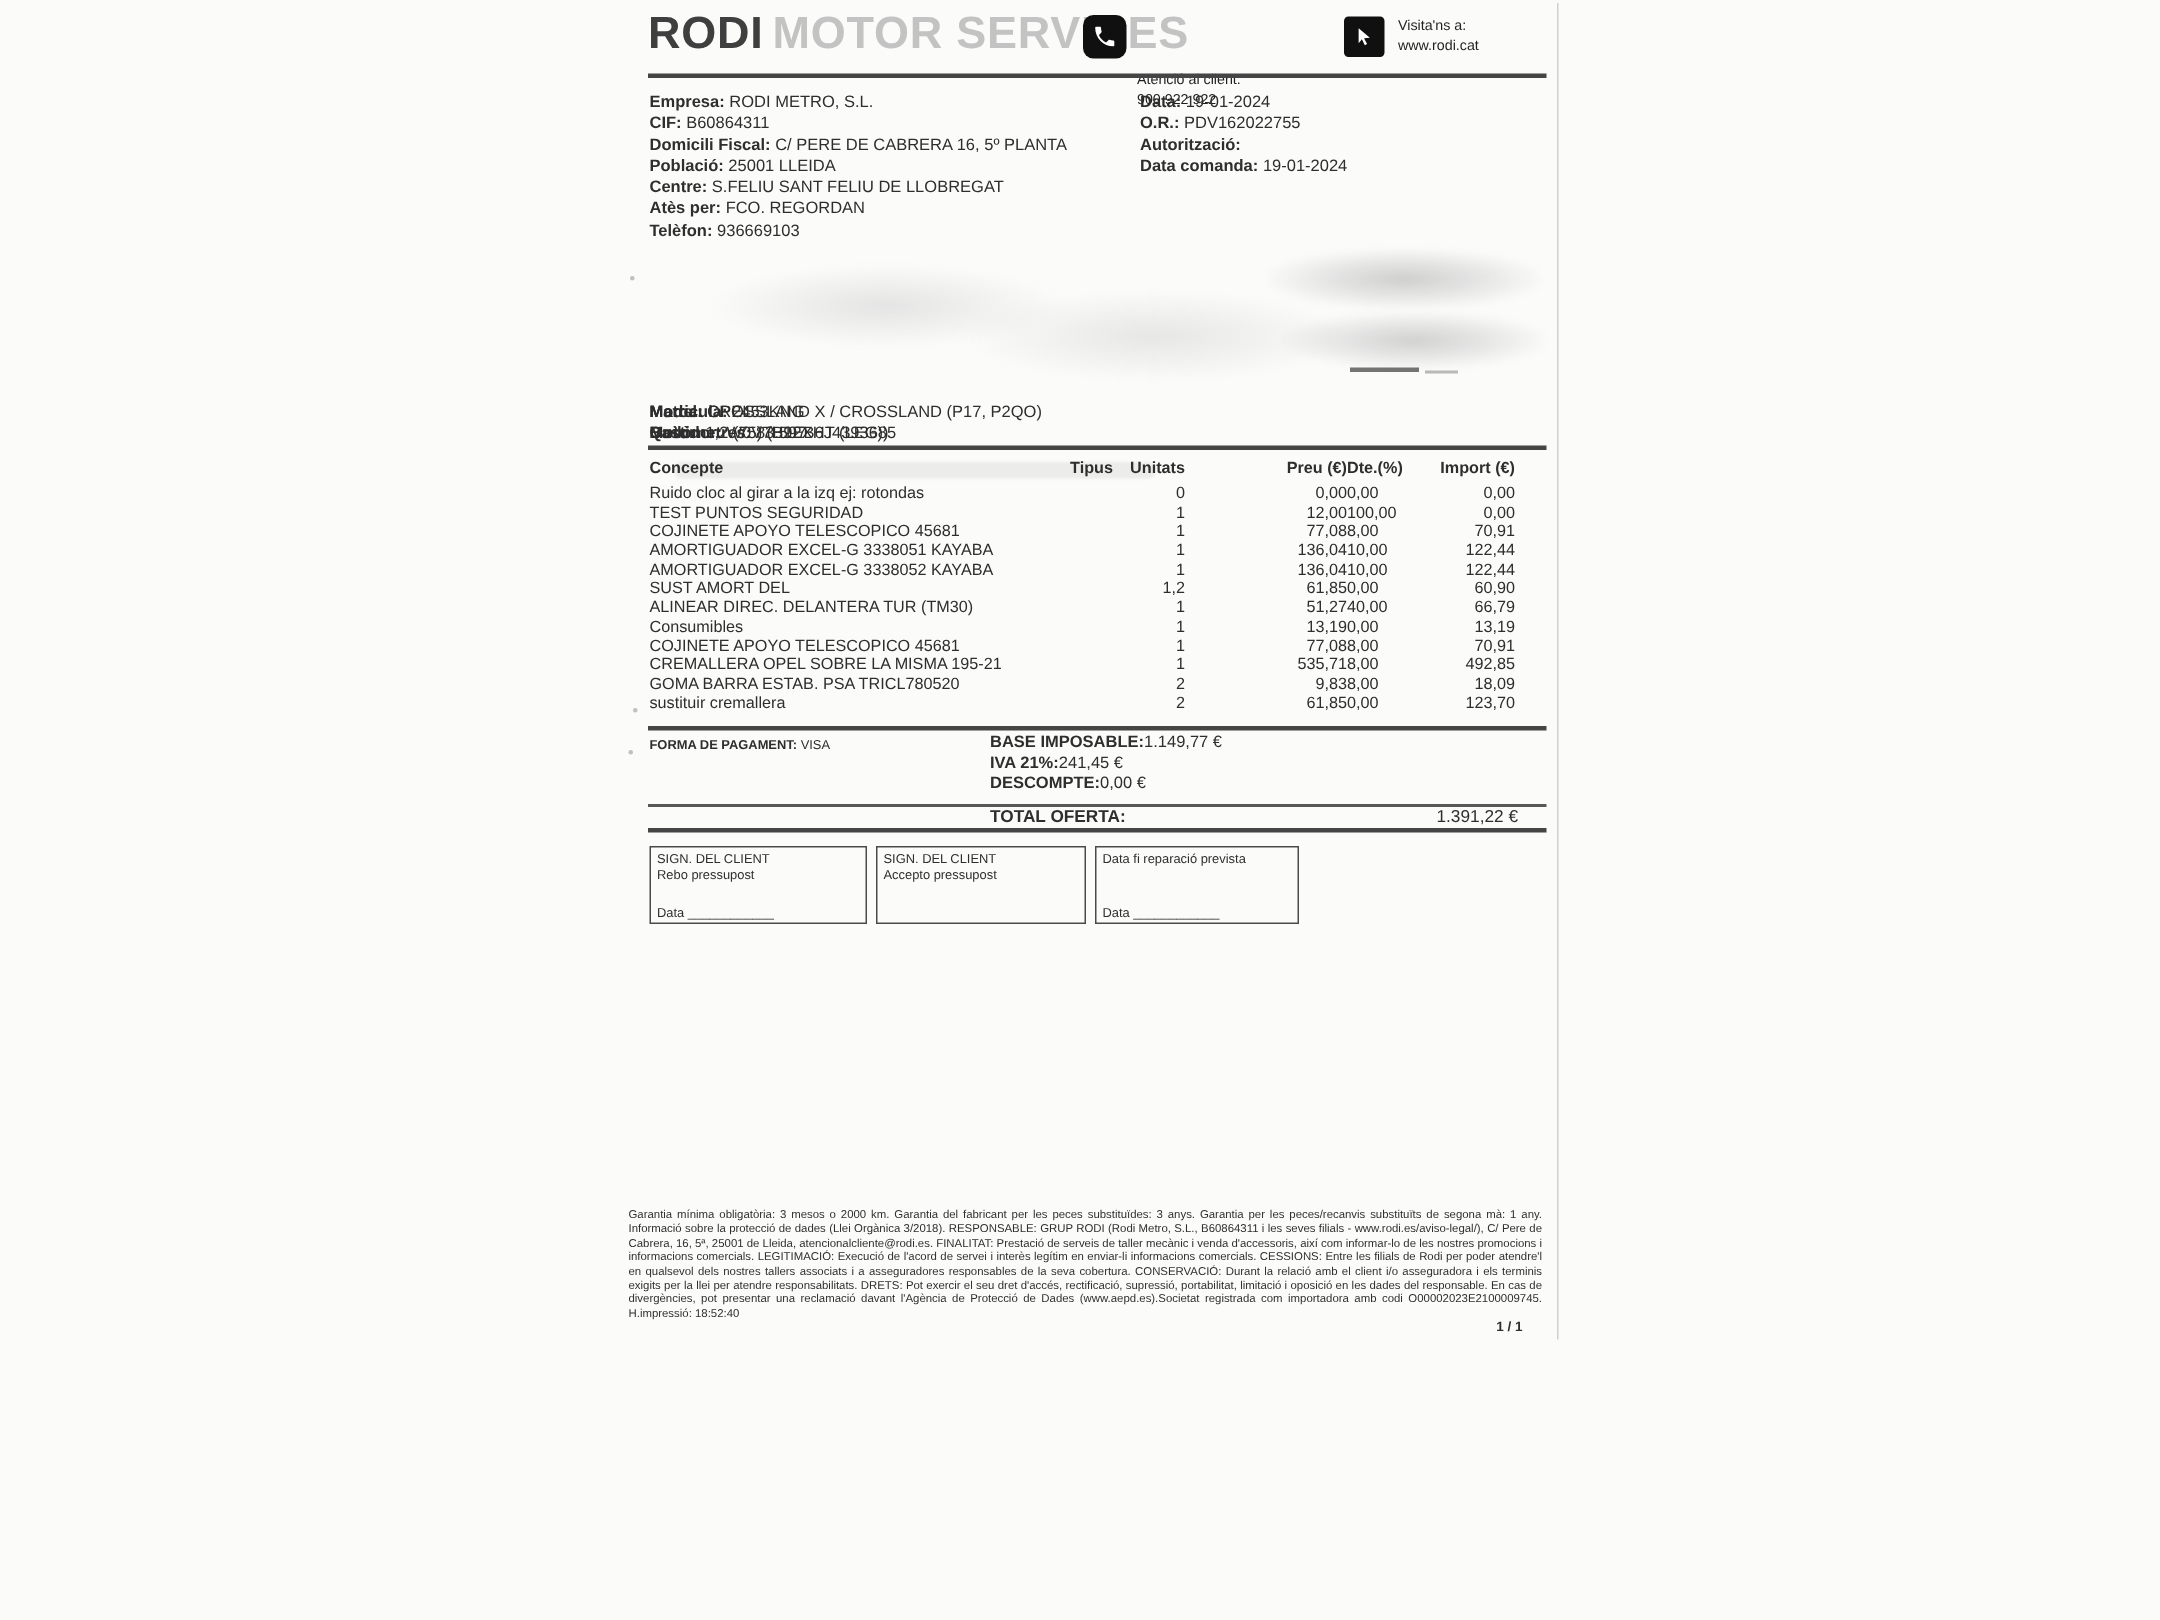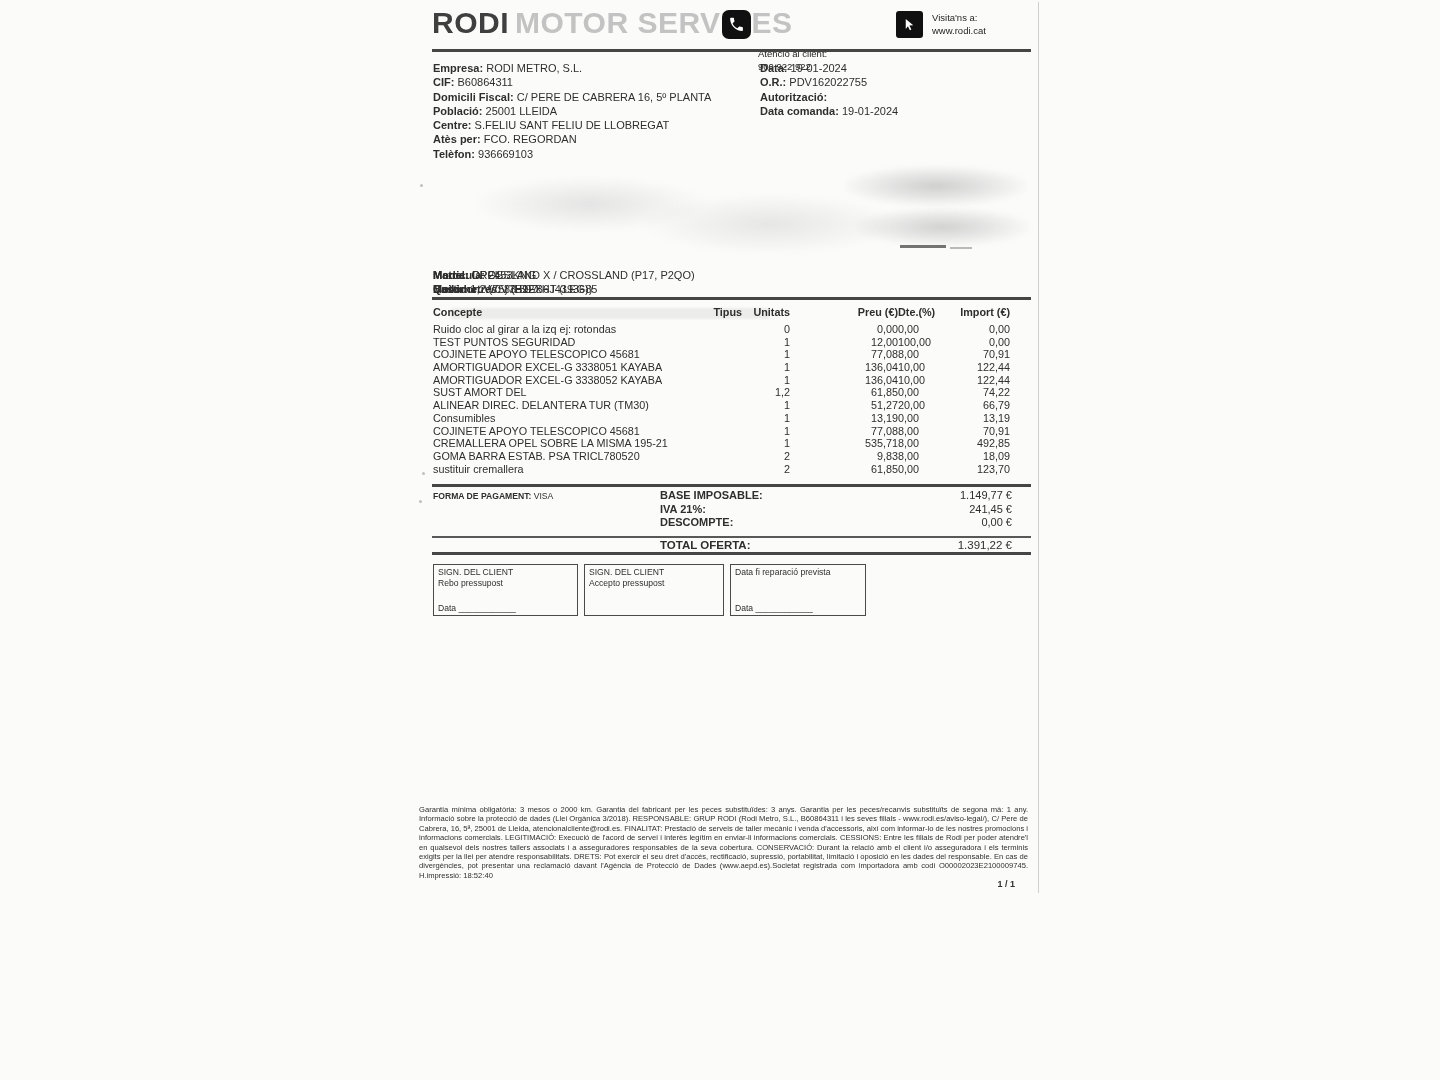--- a/index.html
+++ b/index.html
@@ -36,21 +36,21 @@
   .c-con{width:264px;text-align:left;}
   .c-tip{width:45px;text-align:right;}
   .c-uni{width:48px;text-align:right;}
   .c-pre{width:108px;text-align:right;}
   .c-dte{width:50px;text-align:left;}
   .c-imp{width:62px;text-align:right;}
 
   
   .pay{left:433px;top:491px;font-size:8.6px;white-space:nowrap;}
   .totals{left:660px;top:489px;width:352px;font-size:11px;}
-  .totals .trow2{display:flex;justify-content:space-between;height:13.6px;line-height:13.6px;gap:43px;}
+  .totals .trow2{display:flex;height:13.6px;line-height:13.6px;}
   .total-line{left:660px;top:539px;width:352px;font-size:11.5px;display:flex;justify-content:space-between;font-weight:bold;}
   .total-line .tval{font-weight:normal;}
 
   
   .sigs{left:433px;top:564px;width:578px;display:flex;gap:6px;}
   .sig-box{height:52px;border:1.5px solid #4a4a4a;position:relative;font-size:8.6px;line-height:10.5px;padding:2px 4px;box-sizing:border-box;background:transparent;}
   .sig-box:nth-of-type(1){width:145px;}
   .sig-box:nth-of-type(2){width:140px;}
   .sig-box:nth-of-type(3){width:136px;}
   .sig-box:nth-of-type(4){width:141px;}
@@ -255,29 +255,29 @@
         <span class="c-dte">10,00</span>
         <span class="c-imp">122,44</span>
       </div>
 
       <div class="trow">
         <span class="c-con">SUST AMORT DEL</span>
         <span class="c-tip"></span>
         <span class="c-uni">1,2</span>
         <span class="c-pre">61,85</span>
         <span class="c-dte">0,00</span>
-        <span class="c-imp">74,22</span>
+        <span class="c-imp">60,90</span>
       </div>
 
       <div class="trow">
         <span class="c-con">ALINEAR DIREC. DELANTERA TUR (TM30)</span>
         <span class="c-tip"></span>
         <span class="c-uni">1</span>
         <span class="c-pre">51,27</span>
-        <span class="c-dte">20,00</span>
+        <span class="c-dte">40,00</span>
         <span class="c-imp">66,79</span>
       </div>
 
       <div class="trow">
         <span class="c-con">Consumibles</span>
         <span class="c-tip"></span>
         <span class="c-uni">1</span>
         <span class="c-pre">13,19</span>
         <span class="c-dte">0,00</span>
         <span class="c-imp">13,19</span>

